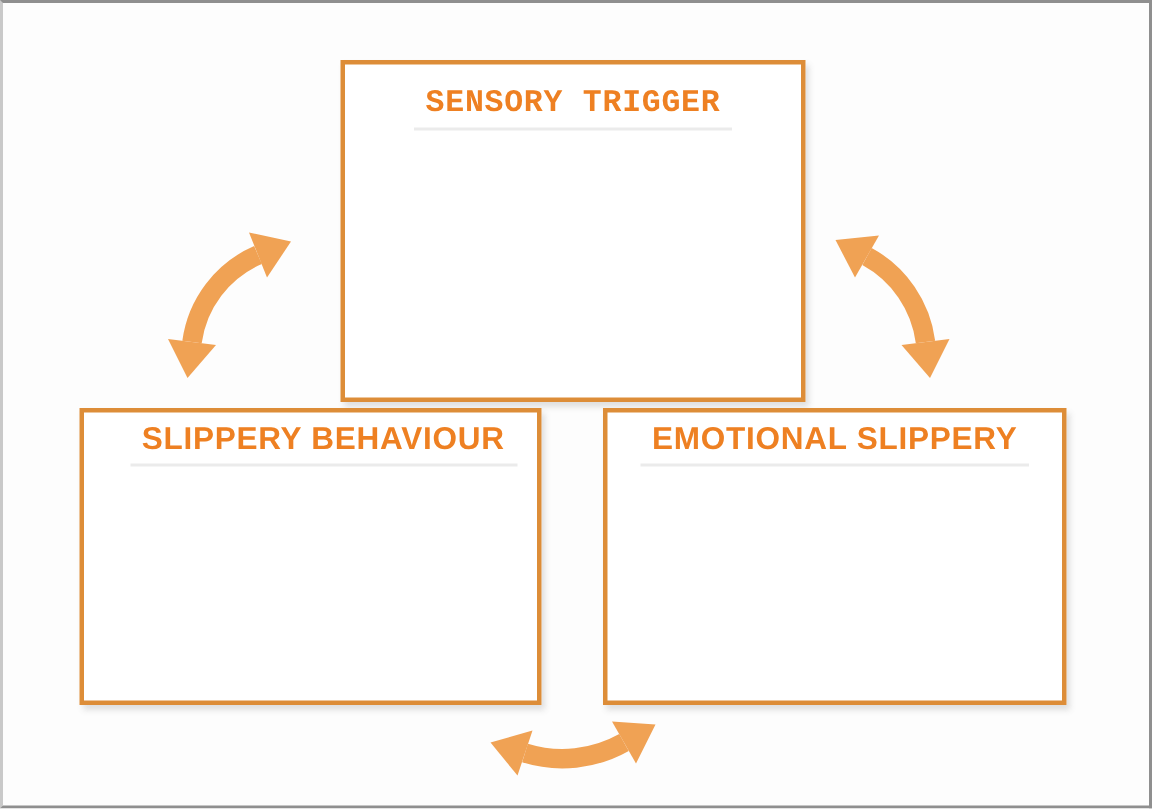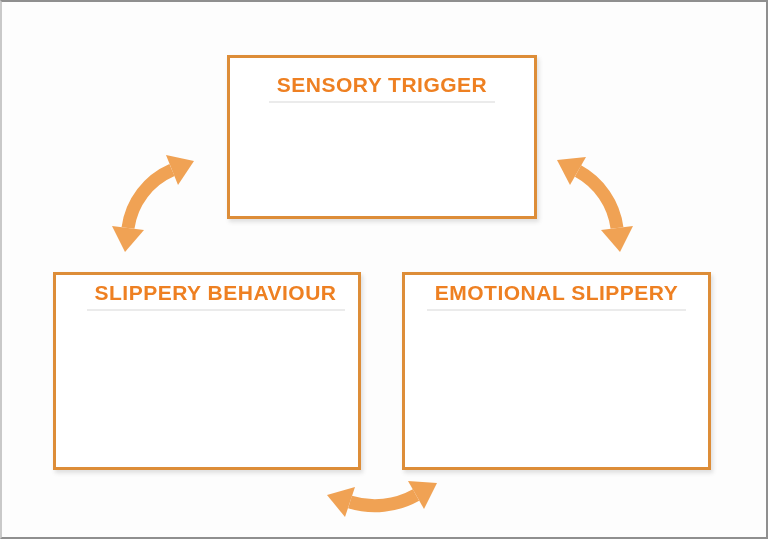--- a/index.html
+++ b/index.html
@@ -36,21 +36,21 @@
     stroke: none;
   }
   .box {
     position: absolute;
     box-sizing: border-box;
     border: 3px solid var(--box-border, #dd8d38);
     background: #ffffff;
     box-shadow: 2px 3px 4px rgba(90, 90, 90, 0.18);
     text-align: center;
   }
-  .box-sensory   { left: 225px; top: 53px;  width: 310px; height: 164px; }
+  .box-sensory   { left: 225px; top: 38px;  width: 310px; height: 228px; font-family: Liberation Mono, monospace; }
   .box-slippery  { left: 51px;  top: 270px; width: 308px; height: 198px; padding-left: 17px; }
   .box-emotional { left: 400px; top: 270px; width: 309px; height: 198px; }
   .box-title {
     display: inline-block;
     margin-top: 15px;
     padding: 0 8px 4px 8px;
     border-bottom: 2px solid #ebebeb;
     font-size: 21px;
     font-weight: bold;
     letter-spacing: 0.5px;

